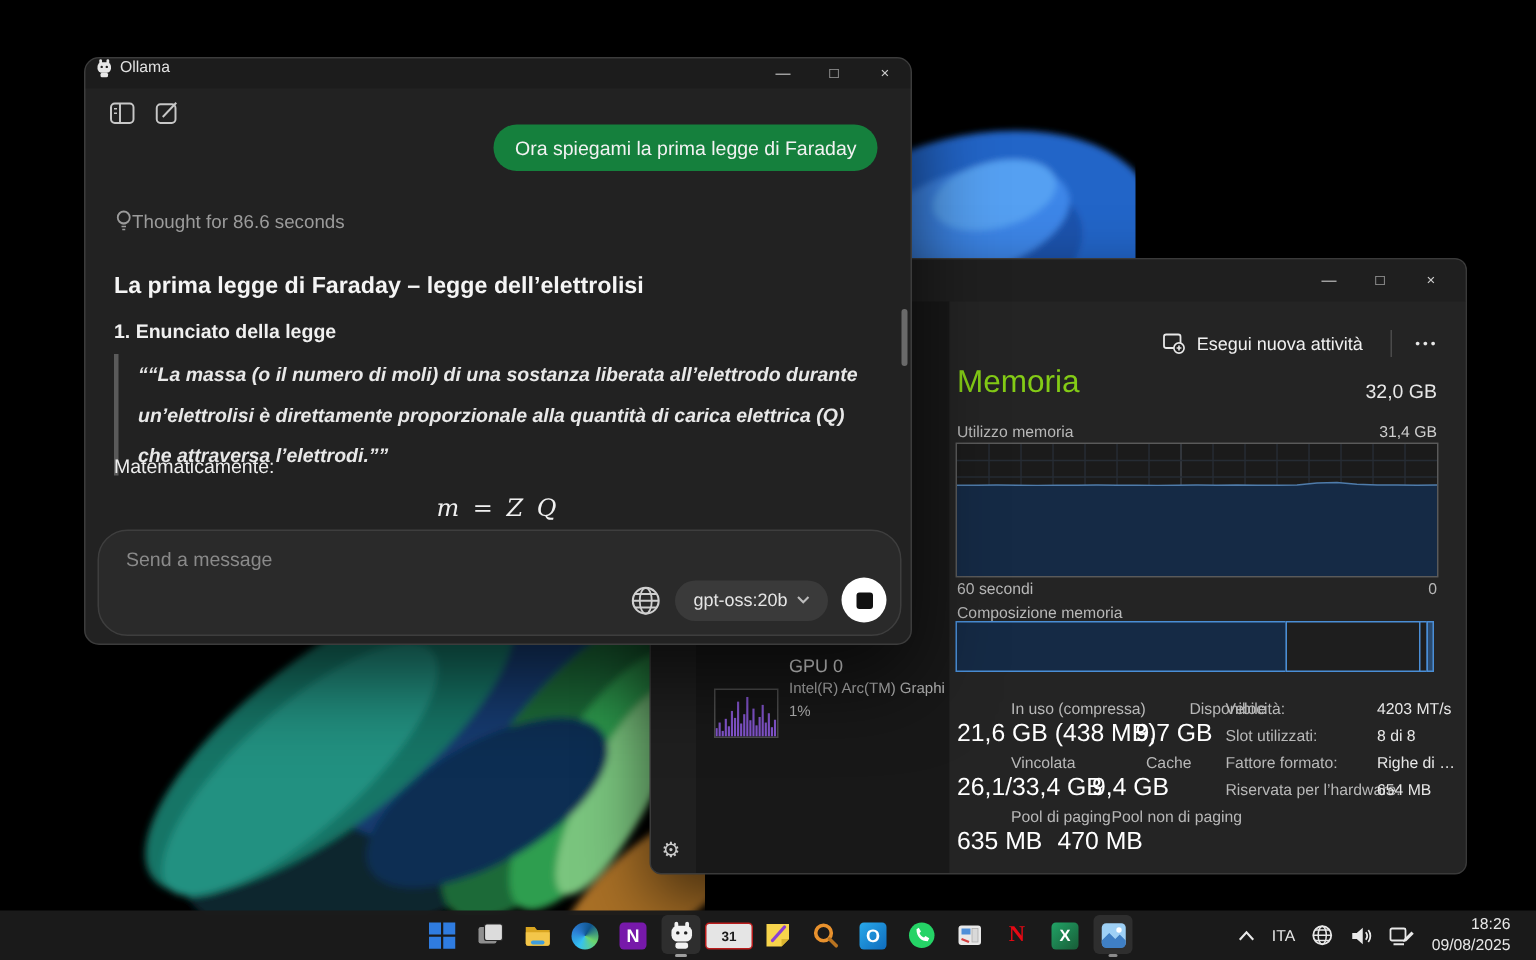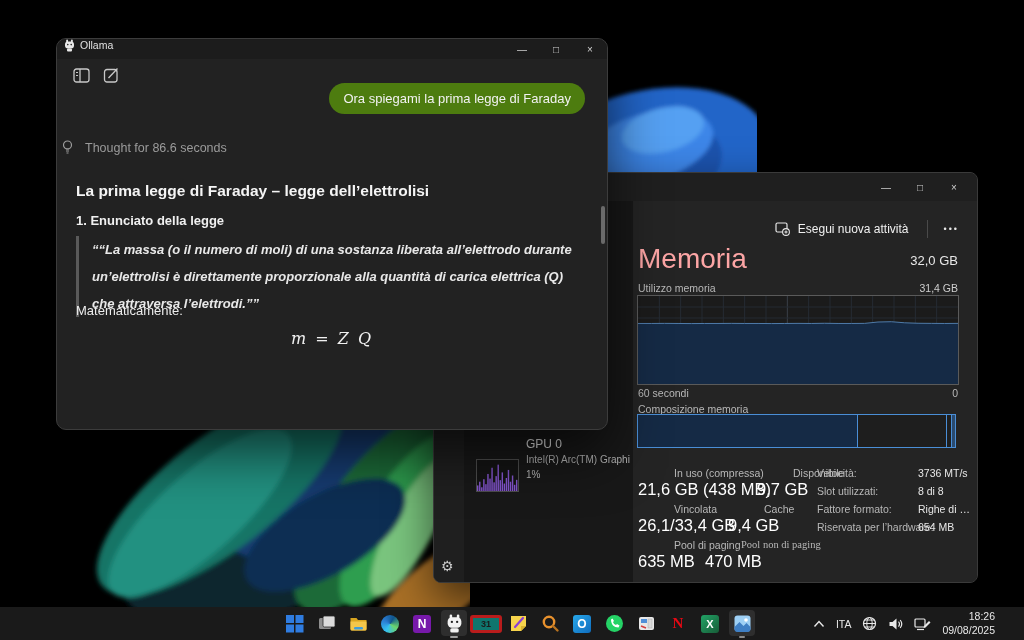--- a/index.html
+++ b/index.html
@@ -26,21 +26,21 @@
   #tm-gpu-item { position:absolute; left:0px; top:228px; width:169px; height:72px; padding:8px 0 0 0; }
   #tm-gpu-item .gpu-name { position:absolute; left:62px; top:8px; font-size:12px; color:#e8e8e8; }
   #tm-gpu-item .gpu-desc { position:absolute; left:62px; top:25px; width:104px; font-size:10px; color:#b5b5b5; white-space:nowrap; overflow:hidden; }
   #tm-gpu-item .gpu-usage { position:absolute; left:62px; top:40px; font-size:10px; color:#b5b5b5; }
   #tm-gpu-spark { position:absolute; left:12px; top:30px; width:43px; height:33px; background:#141414; border:1px solid #4d4d4d; }
   #tm-main { position:absolute; left:199px; top:28px; right:0; bottom:0; background:#242424; }
   #tm-toolbar { position:absolute; top:12px; right:12px; height:32px; display:flex; align-items:center; color:#f0f0f0; }
   #tm-run-btn { display:flex; align-items:center; gap:8px; font-size:12px; padding:4px 8px; border-radius:4px;justify-content:center; }
   #tm-toolbar .tb-divider { width:1px; height:18px; background:#4a4a4a; margin:0 10px; }
   #tm-more { font-size:9px; letter-spacing:2px; color:#e8e8e8; padding:4px 6px; }
-  #tm-page-title { position:absolute; left:5px; top:42px; font-size:28px; font-weight:400; color:#fca5a5; }
+  #tm-page-title { position:absolute; left:5px; top:42px; font-size:21px; font-weight:400; color:#84cc16; }
   #tm-total { position:absolute; right:19px; top:52px; font-size:13px; color:#e8e8e8; }
   .tm-smalllabel { font-size:10.5px; color:#b8b8b8; }
   #tm-usage-label { position:absolute; left:5px; top:81px; }
   #tm-usage-max { position:absolute; right:19px; top:81px; font-size:10.5px; color:#cfcfcf; }
   #tm-hist { position:absolute; left:4px; top:94px; width:322px; height:90px; background:#1b1b1b; border:1px solid #5a5a5a; }
   #tm-xlabels { position:absolute; left:5px; right:19px; top:186px; display:flex; justify-content:space-between; font-size:10.5px; color:#b8b8b8; }
   #tm-comp-label { position:absolute; left:5px; top:202px; }
   #tm-comp-bar { position:absolute; left:4px; top:213px; width:322px; height:34px; display:flex; }
   #tm-comp-bar .seg { height:100%; border:1px solid #4a8ed6; }
   #tm-comp-bar .seg + .seg { border-left:1px solid #4a8ed6; margin-left:-1px; }
@@ -49,22 +49,22 @@
   .tm-kvlabel { position:absolute; font-size:10.5px; color:#b8b8b8; white-space:nowrap; }
   .tm-kvvalue { position:absolute; font-size:10.5px; color:#e8e8e8; white-space:nowrap; }
 
   
   #ollama { left:56px; top:38px; width:552px; height:392px; background:#222222; border:1px solid #3c3c3c; border-radius:10px; box-shadow:0 22px 55px rgba(0,0,0,.65); overflow:hidden; z-index:20; }
   #ol-titlebar { position:absolute; left:0; top:0; right:0; height:20px; background:#1c1c1c; display:flex; align-items:flex-start; }
   #ol-title { font-size:10.5px; color:#e0e0e0; margin-left:5px; }
   #ol-controls { position:absolute; right:0; top:0; height:20px; display:flex; }
   #ol-controls .win-ctl { height:20px; }
   .ol-toolbtn { position:absolute; top:28px; width:17px; height:17px; color:#c8c8c8; }
-  #ol-bubble { position:absolute; right:22px; top:44px; background:#4d7c0f; color:#f2f2f2; font-size:13px; padding:8px 14px; border-radius:18px;text-align:center; }
-  #ol-thought { position:absolute; left:5px; top:101px; display:flex; align-items:center; gap:12px; color:#9b9b9b; font-size:12.5px; }
+  #ol-bubble { position:absolute; right:22px; top:44px; background:#15803d; color:#f2f2f2; font-size:13px; padding:8px 14px; border-radius:18px;text-align:center; }
+  #ol-thought { position:absolute; left:20px; top:101px; display:flex; align-items:center; gap:0; color:#9b9b9b; font-size:12.5px; }
   #ol-h1 { position:absolute; left:19px; top:143px; font-size:15.5px; font-weight:700; color:#f5f5f5; }
   #ol-h2 { position:absolute; left:19px; top:174px; font-size:13px; font-weight:700; color:#f0f0f0; }
   #ol-quote { position:absolute; left:19px; top:197px; width:510px; border-left:3px solid #5a5a5a; padding-left:13px; font-size:13px; font-style:italic; font-weight:600; line-height:27px; color:#e8e8e8; }
   #ol-math-label { position:absolute; left:19px; top:264px; font-size:13px; color:#ededed; }
   #ol-formula { position:absolute; left:0; right:0; top:290px; text-align:center; font-family:"DejaVu Serif", serif; font-style:italic; font-size:16px; color:#f0f0f0; letter-spacing:2px; }
   #ol-composer { position:absolute; left:8px; top:314px; width:536px; height:71px; background:#2a2a2a; border:1px solid #3e3e3e; border-radius:20px; }
   #ol-input { position:absolute; left:18px; top:11px; width:300px; background:transparent; border:none; outline:none; font-size:13px; color:#e8e8e8; font-family:"Liberation Sans",sans-serif; }
   #ol-input::placeholder { color:#8a8a8a; }
   #ol-composer-actions { position:absolute; right:9px; bottom:8px; display:flex; align-items:center; gap:9px; }
   #ol-model-pill { height:27px; display:flex; align-items:center; gap:6px; background:#3a3a3a; border-radius:14px; padding:0 12px; color:#e5e5e5; font-size:12px; }
@@ -72,21 +72,21 @@
   #ol-stop .sq { width:11px; height:11px; background:#111; border-radius:2px; }
   #ol-scrollbar { position:absolute; right:2px; top:167px; width:4px; height:38px; background:#6a6a6a; border-radius:2px; }
 
   
   #taskbar { position:absolute; left:0; right:0; bottom:0; height:33px; background:rgba(27,27,27,.97); z-index:30; }
   #tb-icons { position:absolute; left:278px; top:0; height:33px; display:flex; align-items:center; }
   .tb-item { width:32px; height:33px; display:flex; align-items:center; justify-content:center; position:relative; }
   .tb-item.active::before { content:""; position:absolute; inset:3px 3px 4px 3px; background:rgba(255,255,255,.09); border-radius:4px; }
   .tb-item .underline { position:absolute; bottom:2px; left:50%; transform:translateX(-50%); width:8px; height:2.5px; border-radius:2px; background:#9e9e9e; }
   .gi { width:19px; height:19px; display:flex; align-items:center; justify-content:center; position:relative; z-index:1; }
-  #tb-tray { position:absolute; right:0; top:0; height:33px; display:flex; align-items:center; gap:11px; padding-right:29px; color:#e8e8e8; }
+  #tb-tray { position:absolute; right:0; top:0; height:33px; display:flex; align-items:center; gap:11px; padding-right:17px; color:#e8e8e8; }
   #tb-tray .lang { font-size:10.5px; }
   #tb-clock { text-align:right; font-size:10.5px; line-height:1.25; }
 
   .glyph-sq { display:flex; align-items:center; justify-content:center; font-weight:700; }
 </style>
 </head>
 <body>
 
 <div id="desktop">
 
@@ -231,26 +231,26 @@
       <div class="tm-statlabel" style="left:124px; top:266px;">Disponibile</div>
       <div class="tm-statvalue" style="left:5px; top:279px;">21,6 GB (438 MB)</div>
       <div class="tm-statvalue" style="left:124px; top:279px;">9,7 GB</div>
 
       <div class="tm-statlabel" style="left:5px; top:302px;">Vincolata</div>
       <div class="tm-statlabel" style="left:95px; top:302px;">Cache</div>
       <div class="tm-statvalue" style="left:5px; top:315px;">26,1/33,4 GB</div>
       <div class="tm-statvalue" style="left:95px; top:315px;">9,4 GB</div>
 
       <div class="tm-statlabel" style="left:5px; top:338px;">Pool di paging</div>
-      <div class="tm-statlabel" style="left:72px; top:338px;font-family:Liberation Serif, serif;">Pool non di paging</div>
+      <div class="tm-statlabel" style="left:72px; top:338px;">Pool non di paging</div>
       <div class="tm-statvalue" style="left:5px; top:351px;">635 MB</div>
       <div class="tm-statvalue" style="left:72px; top:351px;">470 MB</div>
 
       <div class="tm-kvlabel" style="left:184px; top:266px;">Velocità:</div>
-      <div class="tm-kvvalue" style="left:285px; top:266px;">3736 MT/s</div>
+      <div class="tm-kvvalue" style="left:285px; top:266px;">4203 MT/s</div>
       <div class="tm-kvlabel" style="left:184px; top:284px;">Slot utilizzati:</div>
       <div class="tm-kvvalue" style="left:285px; top:284px;">8 di 8</div>
       <div class="tm-kvlabel" style="left:184px; top:302px;">Fattore formato:</div>
       <div class="tm-kvvalue" style="left:285px; top:302px;">Righe di …</div>
       <div class="tm-kvlabel" style="left:184px; top:320px;">Riservata per l’hardware:</div>
       <div class="tm-kvvalue" style="left:285px; top:320px;">654 MB</div>
     </div>
   </div>
 
   <div id="ollama" class="abs">
@@ -291,20 +291,39 @@
       </svg>
       <span>Thought for 86.6 seconds</span>
     </div>
 
     <div id="ol-h1">La prima legge di Faraday – legge dell’elettrolisi</div>
     <div id="ol-h2">1. Enunciato della legge</div>
     <div id="ol-quote">““La massa (o il numero di moli) di una sostanza liberata all’elettrodo durante un’elettrolisi è direttamente proporzionale alla quantità di carica elettrica (Q) che attraversa l’elettrodi.””</div>
     <div id="ol-math-label">Matematicamente:</div>
     <div id="ol-formula">m = Z Q</div>
 
+    <div id="ol-composer">
+      <input id="ol-input" type="text" placeholder="Send a message" style="">
+      <div id="ol-composer-actions">
+        <svg width="21" height="21" viewBox="0 0 21 21">
+          <circle cx="10.5" cy="10.5" r="8.6" fill="none" stroke="#cfcfcf" stroke-width="1.4"></circle>
+          <ellipse cx="10.5" cy="10.5" rx="4" ry="8.6" fill="none" stroke="#cfcfcf" stroke-width="1.2"></ellipse>
+          <path d="M2 10.5 h17 M3.3 6 h14.4 M3.3 15 h14.4" stroke="#cfcfcf" stroke-width="1.2" fill="none"></path>
+        </svg>
+        <div id="ol-model-pill">
+          <span>gpt-oss:20b</span>
+          <svg width="9" height="6" viewBox="0 0 9 6">
+            <polyline points="1,1 4.5,4.5 8,1" fill="none" stroke="#bdbdbd" stroke-width="1.4"></polyline>
+          </svg>
+        </div>
+        <div id="ol-stop">
+            <div class="sq"></div>
+          </div>
+      </div>
+    </div>
     <div id="ol-scrollbar"></div>
   </div>
 
   <div id="taskbar">
     <div id="tb-icons">
       <div class="tb-item">
         <svg class="gi" viewBox="0 0 19 19">
           <rect x="1" y="1" width="8" height="8" fill="#2f7ce0"></rect>
             <rect x="10.5" y="1" width="8" height="8" fill="#2f7ce0"></rect>
           <rect x="1" y="10.5" width="8" height="8" fill="#2f7ce0"></rect>
@@ -335,21 +354,21 @@
           <rect x="3.4" y="0.5" width="2.4" height="5" rx="1.2" fill="#f2f2f2"></rect>
           <rect x="10.2" y="0.5" width="2.4" height="5" rx="1.2" fill="#f2f2f2"></rect>
           <rect x="1.5" y="3" width="13" height="10" rx="4" fill="#f2f2f2"></rect>
           <circle cx="5.5" cy="7.5" r="1.1" fill="#222"></circle>
             <circle cx="10.5" cy="7.5" r="1.1" fill="#222"></circle>
           <rect x="4" y="13.5" width="8" height="4" rx="1.5" fill="#f2f2f2"></rect>
         </svg>
         <div class="underline"></div>
       </div>
       <div class="tb-item">
-        <div class="gi glyph-sq" style="width:36px;height:18px;background:#0f766e;border:3px solid #b91c1c;border-radius:3px;color:#1b1b1b;font-size:9px;">31</div>
+        <div class="gi glyph-sq" style="width:36px;height:18px;background:#e5e5e5;border:1px solid #b91c1c;border-radius:3px;color:#1b1b1b;font-size:9px;">31</div>
       </div>
       <div class="tb-item">
         <svg class="gi" viewBox="0 0 19 19">
           <path d="M2 2 h15 v10 l-5 5 h-10 Z" fill="#f7d44c"></path>
           <path d="M12 17 l5 -5 h-5 Z" fill="#d9b32e"></path>
           <line x1="6" y1="13" x2="14" y2="4" stroke="#8b3fd4" stroke-width="2.2" stroke-linecap="round"></line>
         </svg>
       </div>
       <div class="tb-item">
         <svg class="gi" viewBox="0 0 19 19">

